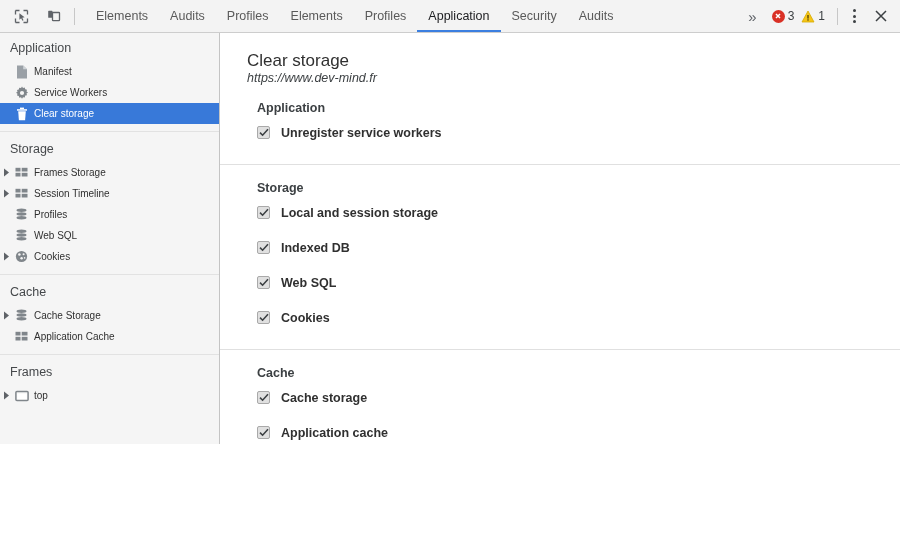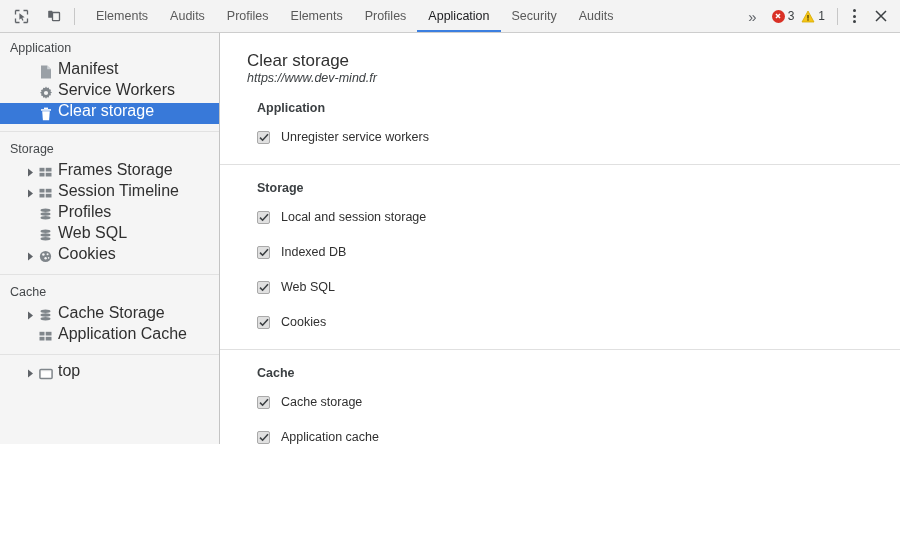--- a/index.html
+++ b/index.html
@@ -141,23 +141,23 @@
   }
 
   .sb-title {
     font-size: 12.5px;
     color: #45484b;
     padding: 2px 0 6px 10px;
   }
 
   .sb-item {
     height: 21px;
-    display: flex; 
-    padding-left: 24px;
-    font-size: 16px;
+    display: flex; align-items: center;
+    padding-left: 0;
+    font-size: 10px;
     color: #303030;
     cursor: pointer;
     white-space: nowrap;
   }
   .sb-item.selected {
     background: #3879d9;
     color: #ffffff;
   }
 
   .twisty {
@@ -201,24 +201,25 @@
     border-bottom: 1px solid #e0e0e0;
   }
   .group-title {
     font-size: 12.5px;
     font-weight: bold;
     color: #3c4043;
     margin-bottom: 11px;
   }
 
   .checkrow {
-    display: flex; align-items: center;
+    display: flex; 
     height: 22px;
     margin-bottom: 13px;
     cursor: pointer;
+    font-weight: bold;
   }
   .checkrow:last-child { margin-bottom: 0; }
 
   .cbox {
     width: 13px; height: 13px; min-width: 13px;
     background: #e0e0e0;
     border: 1px solid #a9a9a9;
     border-radius: 2px;
     display: flex; align-items: center; justify-content: center;
     margin-right: 11px;
@@ -476,20 +477,21 @@
               <rect x="6.7" y="0.8" width="5.8" height="3.7" fill="#80868b"></rect>
               <rect x="0.5" y="5.8" width="5" height="3.7" fill="#80868b"></rect>
               <rect x="6.7" y="5.8" width="5.8" height="3.7" fill="#80868b"></rect>
             </svg>
           </span>
           <span class="sb-label">Application Cache</span>
         </div>
       </div>
 
       <div class="sb-section">
+        <div class="sb-title">Frames</div>
 
         <div class="sb-item">
           <span class="twisty">
             <svg width="7" height="9" viewBox="0 0 7 9">
                 <path d="M1 0.6L6 4.5 1 8.4z" fill="#5f6368"></path>
               </svg>
           </span>
           <span class="sb-ico">
             <svg width="14" height="12" viewBox="0 0 14 12">
               <rect x="0.9" y="1.4" width="12.2" height="9.2" rx="1" stroke="#80868b" stroke-width="1.5" fill="none"></rect>

